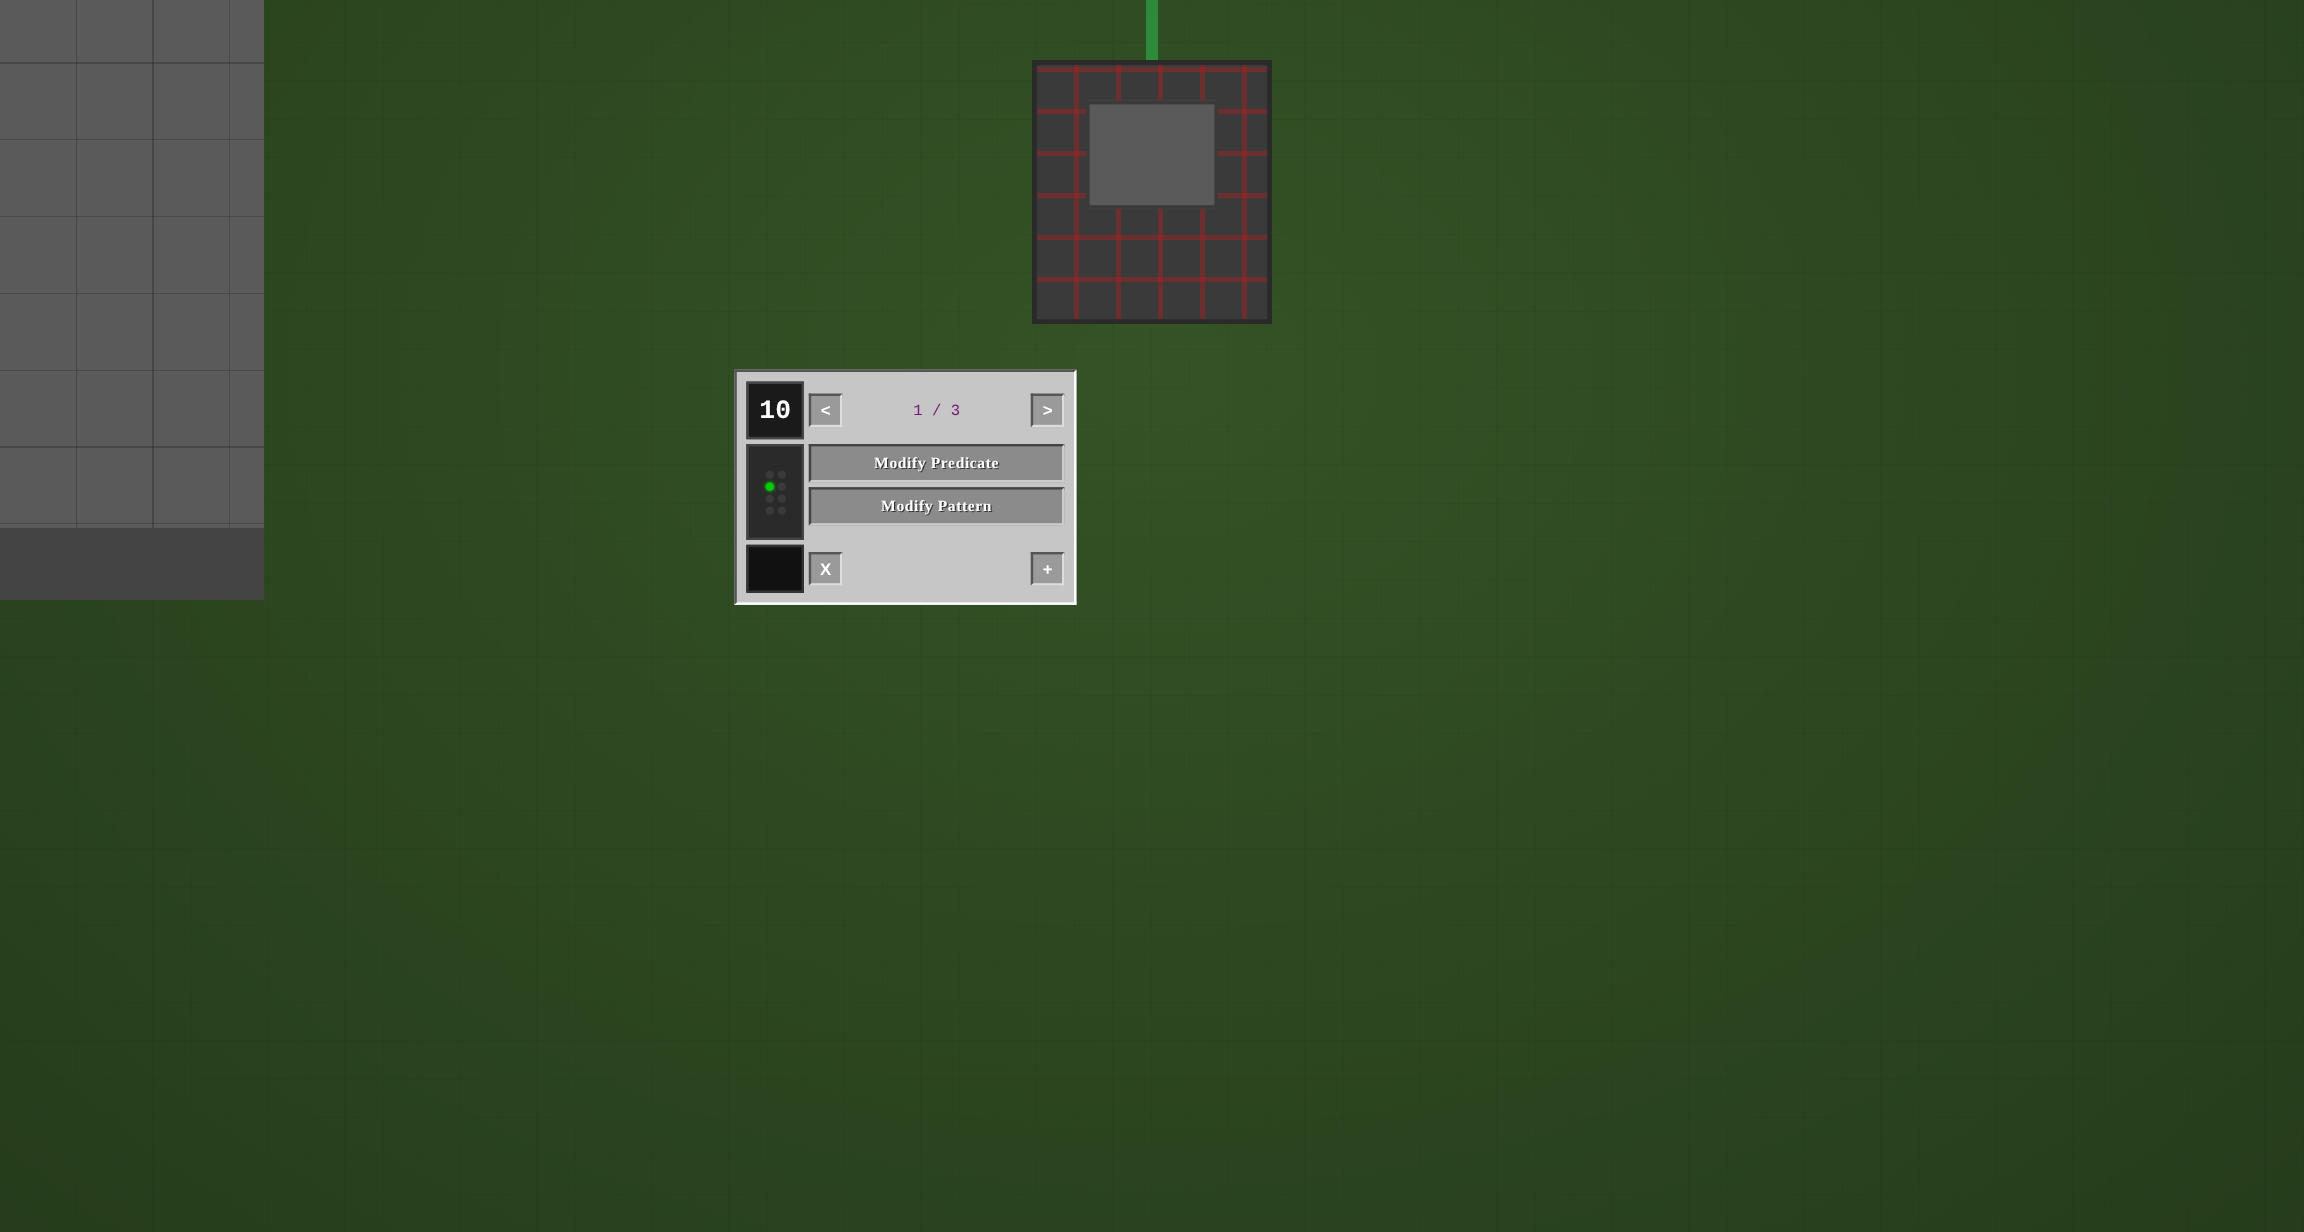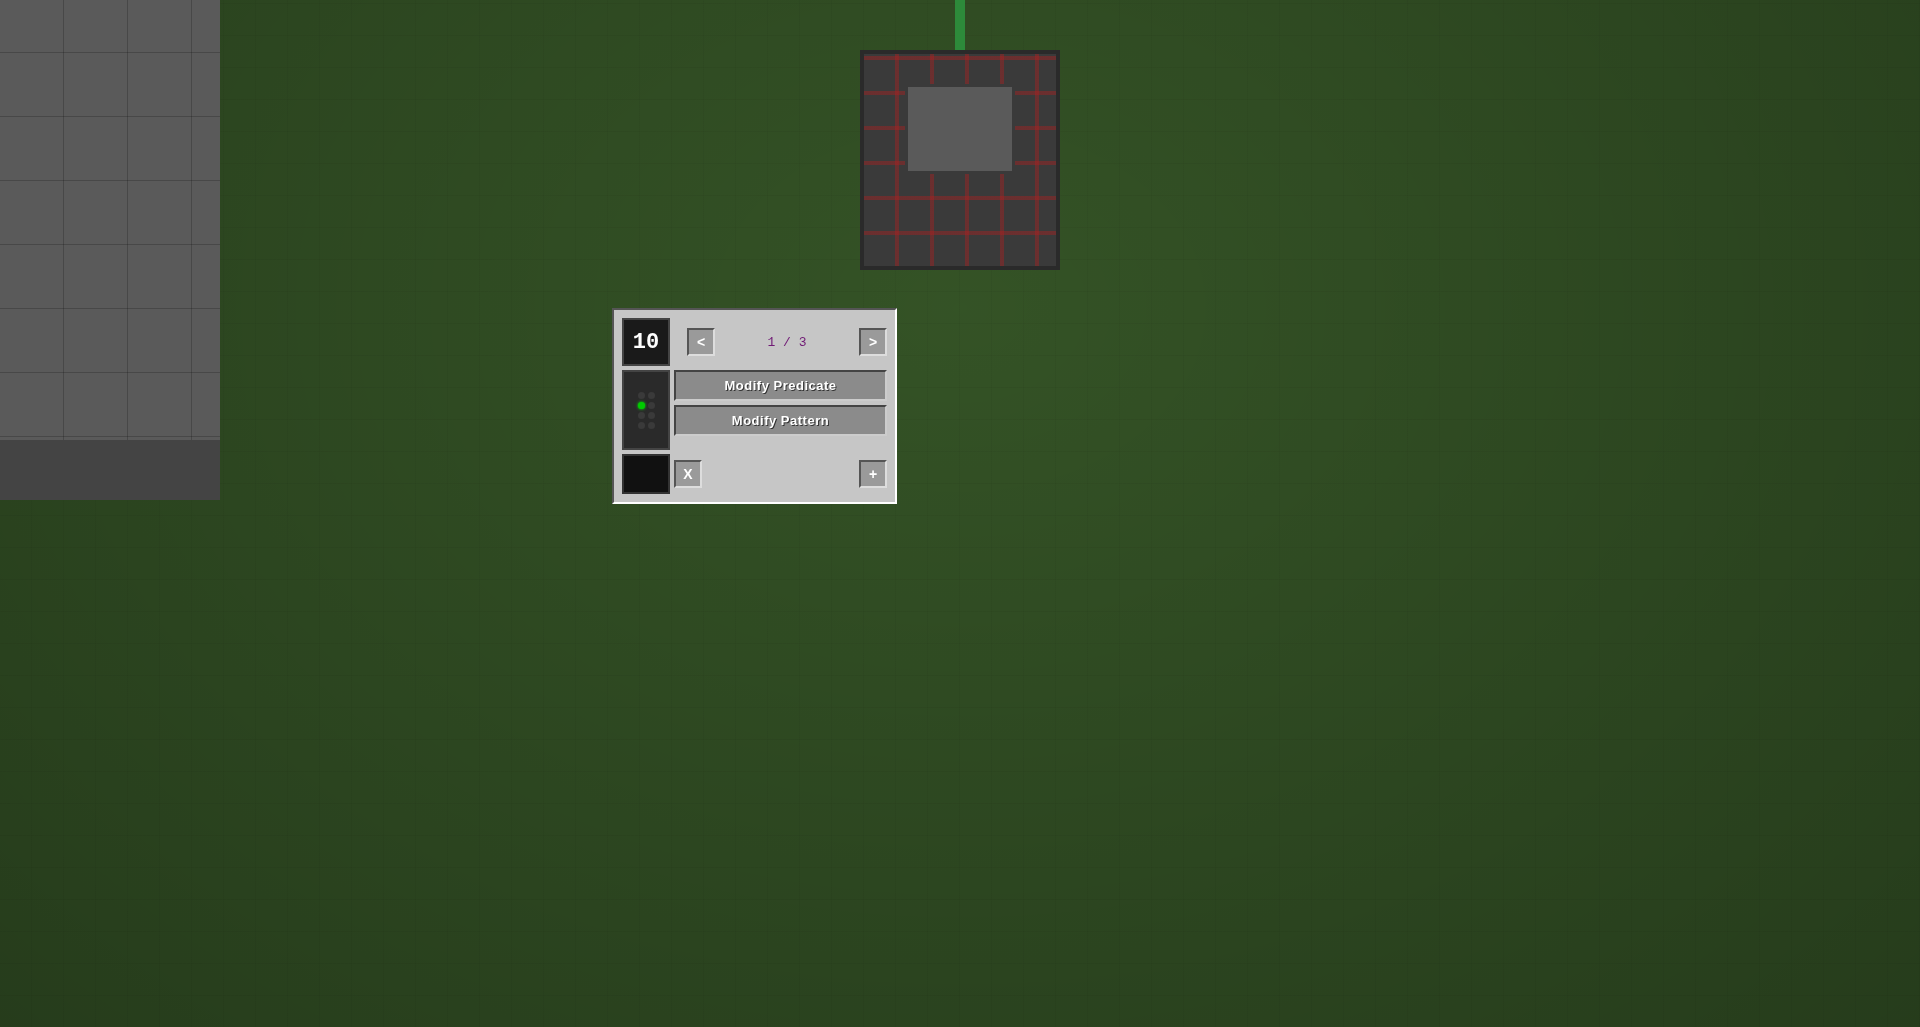--- a/index.html
+++ b/index.html
@@ -128,21 +128,21 @@
       padding: 8px;
       display: flex;
       flex-direction: column;
       gap: 4px;
     }
 
     
     .row-top {
       display: flex;
       align-items: center;
-      gap: 17px;
+      gap: 4px;
     }
 
     .number-display {
       width: 48px;
       height: 48px;
       background: #1a1a1a;
       border: 2px solid #444;
       display: flex;
       align-items: center;
       justify-content: center;
@@ -233,21 +233,21 @@
       gap: 4px;
       flex: 1;
     }
 
     .mc-button {
       background: #8b8b8b;
       border: 2px solid #444;
       border-right-color: #ccc;
       border-bottom-color: #ccc;
       color: #fff;
-      font-family: Liberation Sans, sans-serif;
+      font-family: Liberation Serif, serif;
       font-size: 13px;
       font-weight: bold;
       padding: 6px 10px;
       cursor: pointer;
       text-align: center;
       text-shadow: 1px 1px 0px #333;
       letter-spacing: 0.5px;
     }
 
     

